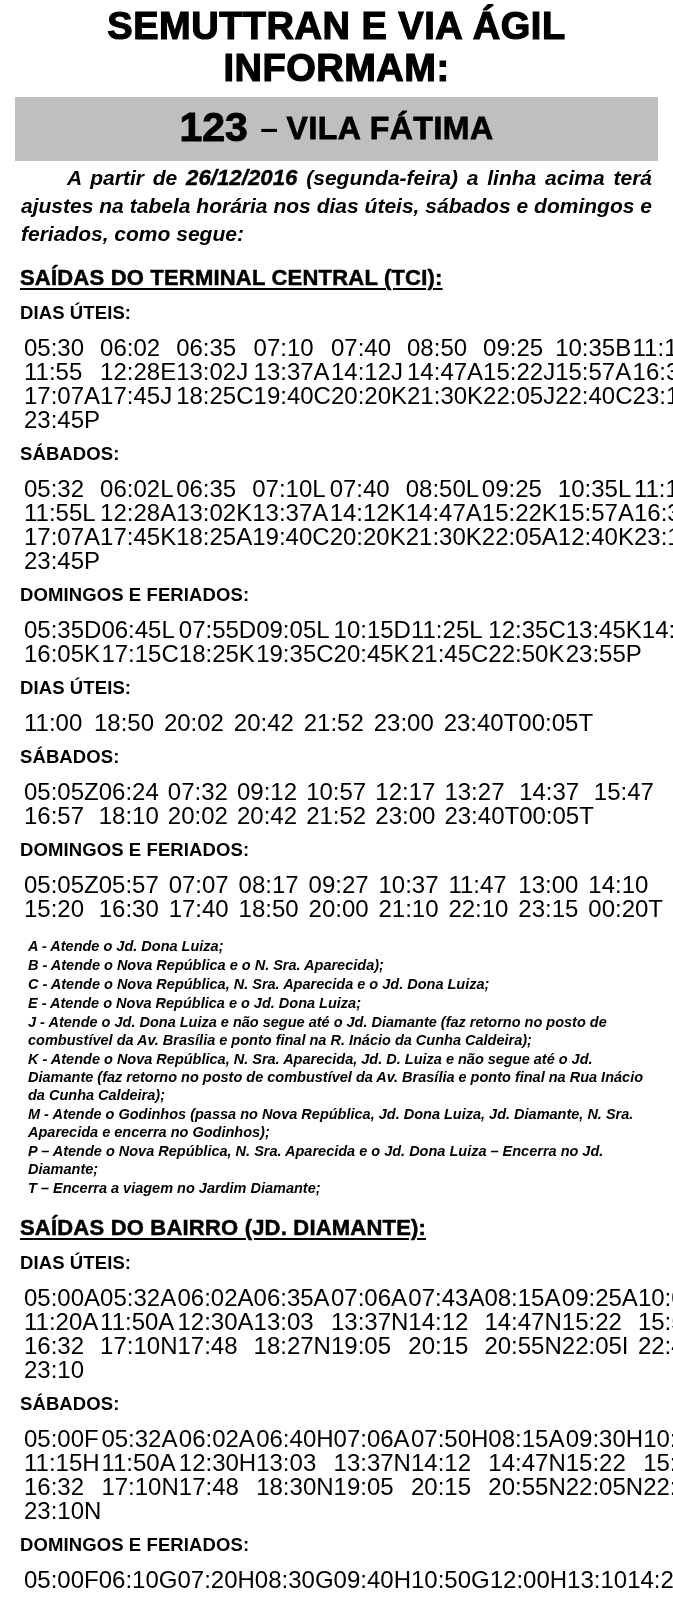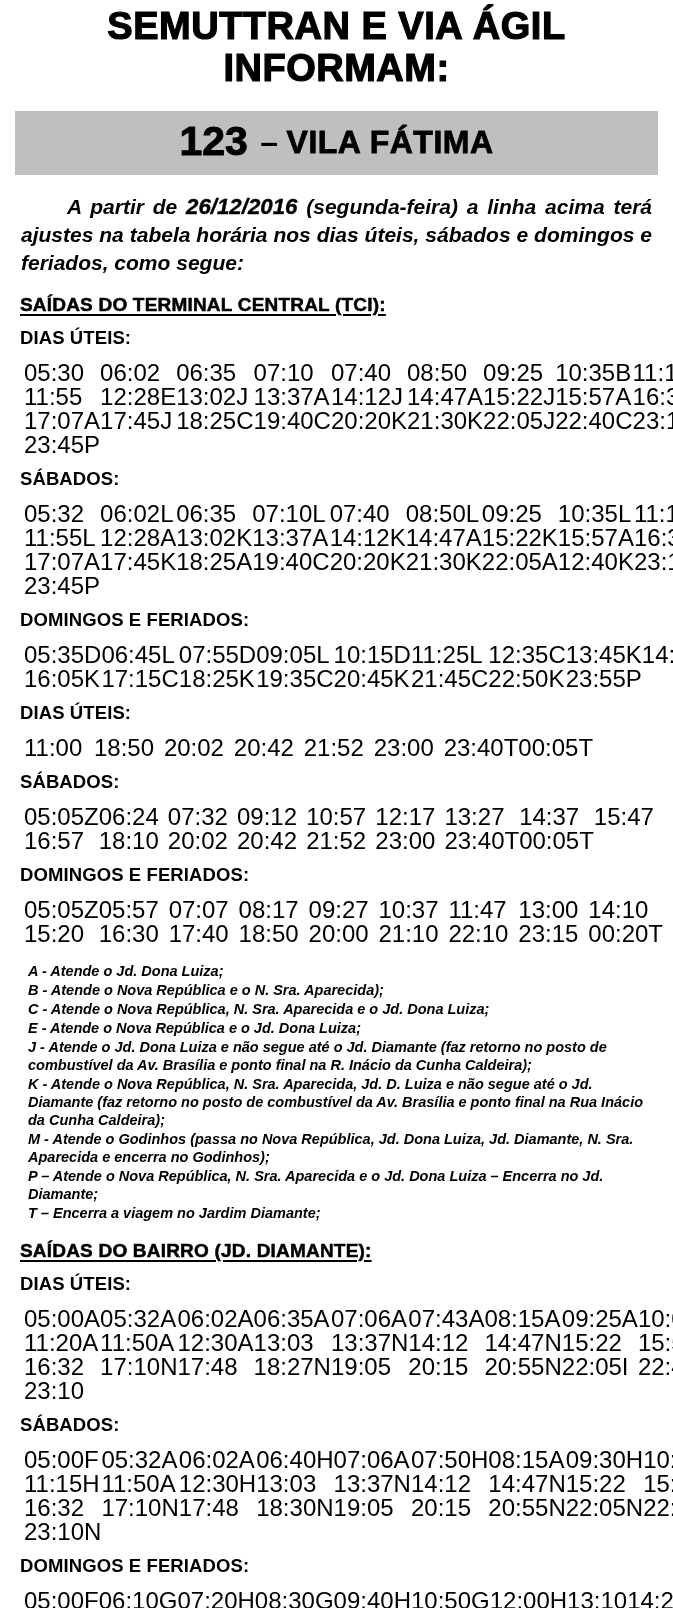--- a/index.html
+++ b/index.html
@@ -6,35 +6,35 @@
   html, body { background: #ffffff; }
   body { font-family: "Liberation Sans", "DejaVu Sans", sans-serif; color: #000; }
   .page { width: 673px; min-height: 1608px; margin: 0 auto; background: #fff; padding-top: 4px; }
 
   
   .main-title {
     text-align: center; font-size: 38px; font-weight: bold; line-height: 1.1;
     letter-spacing: 0.5px; -webkit-text-stroke: 1.2px #000; margin: 2px 8px 0;
   }
   .banner {
-    margin: 21px 15px 0; background: #bfbfbf; text-align: center; padding: 7px 0 10px;
+    margin: 7px 15px 0; background: #bfbfbf; text-align: center; padding: 7px 0 10px;
   }
   .banner-num { font-size: 41px; font-weight: bold; -webkit-text-stroke: 1px #000; vertical-align: -2px; }
   .banner-sep { font-size: 32px; font-weight: bold; margin: 0 4px 0 8px; }
   .banner-name { font-size: 32px; font-weight: bold; -webkit-text-stroke: 0.8px #000; letter-spacing: 0.5px; }
 
   .intro {
-    margin: 17px 21px 6px; font-size: 21px; font-weight: bold; font-style: italic;
+    margin: 2px 21px 6px; font-size: 21px; font-weight: bold; font-style: italic;
     text-align: justify; text-indent: 46px; line-height: 1.33;
   }
   .intro .date { font-size: 1.06em; -webkit-text-stroke: 0.4px #000; }
 
   
   .sec-title {
-    font-size: 19px; font-weight: bold; text-decoration: underline;
+    font-size: 22px; font-weight: bold; text-decoration: underline;
     text-decoration-thickness: 2px; text-underline-offset: 3px;
     margin: 17px 20px 0; letter-spacing: 0.2px; -webkit-text-stroke: 0.5px #000;
   }
   .grp-label { font-size: 18.5px; font-weight: bold; margin: 11px 20px 2px; letter-spacing: 0.1px; }
   .times {
     display: grid; grid-template-columns: repeat(9, 1fr);
     margin: 12px 10px 2px 24px; font-size: 24px; line-height: 24px;
   }
   .times .t { white-space: nowrap; }
 

